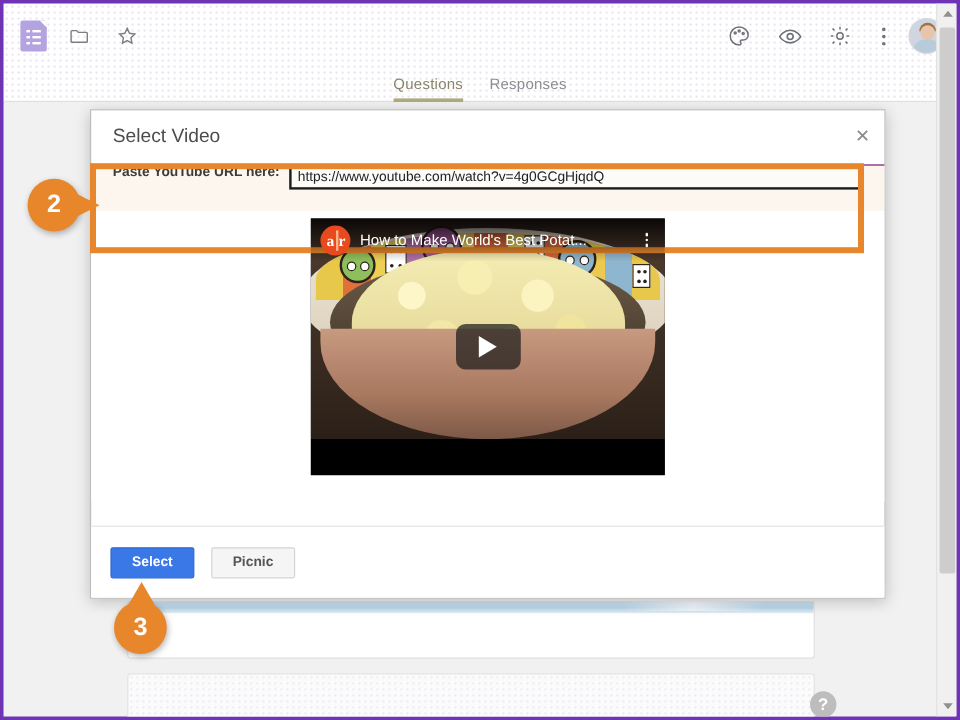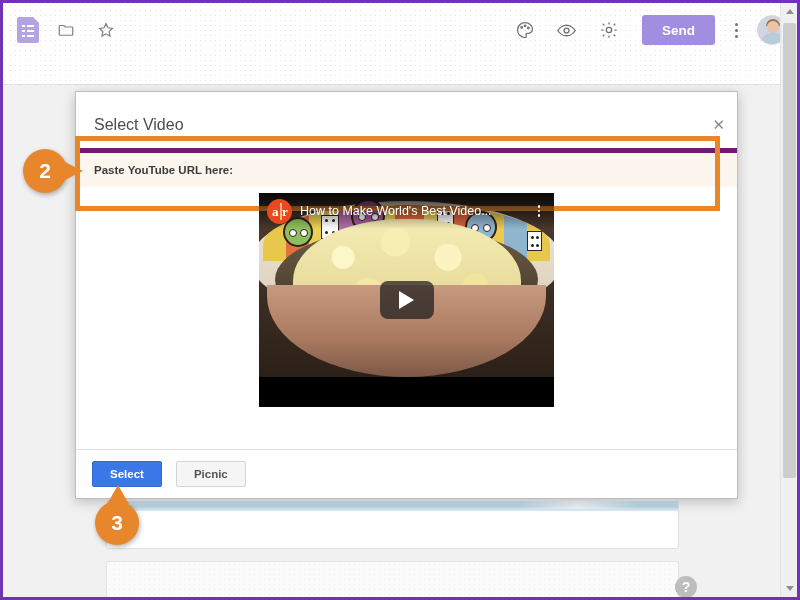--- a/index.html
+++ b/index.html
@@ -145,41 +145,41 @@
     position: absolute; left: 2px; top: 20px; width: 13px; height: 455px;
     background: #cdcdcd; border-radius: 2px; cursor: pointer;
   }
 
   
   .dialog {
     position: absolute; left: 72px; top: 88px; width: 663px; height: 408px;
     background: #ffffff; border: 1px solid #bdbdbd;
     box-shadow: 0 3px 12px rgba(0,0,0,.22);
   }
-  .dlg-head { position: relative; height: 45px; margin-top: 11px; }
+  .dlg-head { position: relative; height: 45px; }
   .dlg-title {
     position: absolute; left: 18px; top: 13px;
     font-size: 16px; color: #4d4d4d;
   }
   .dlg-close {
     position: absolute; right: 12px; top: 14px;
     font-size: 15px; color: #8a8a8a; cursor: pointer; line-height: 1;
   }
   .dlg-tabbar {
     position: relative; height: 39px; background: #fdf6ee;
     display: flex; align-items: flex-end; padding-left: 18px; gap: 28px;
   }
   .dtab {
     font-size: 12px; color: #5d5d5d; padding-bottom: 9px;
     border-bottom: 3px solid transparent; cursor: pointer;
   }
   .dtab.active { color: #202124; font-weight: bold; border-bottom-color: #4285f4; }
   .url-row {
-    height: 39px; background: #fdf6ee; display: flex; align-items: center;
-    padding: 0 18px; border-top: 5px solid #701a75;
+    height: 39px; background: #fdf6ee; display: flex; align-items: flex-start;
+    padding: 0 18px; border-top: 1px solid #701a75;
   }
   .url-label { font-size: 11.5px; font-weight: bold; color: #3c3c3c; white-space: nowrap; }
   .url-input {
     margin-left: 8px; flex: 1 1 auto; height: 20px;
     border: 2px solid #1c1c1c; background: #fdfbf7;
     font-family: inherit; font-size: 11.5px; color: #202124;
     padding: 0 5px; outline: none;
   }
   .dlg-body {
     position: relative; height: 242px; background: #ffffff;
@@ -270,21 +270,21 @@
     cursor: pointer;
   }
   .play-btn span {
     width: 0; height: 0; border-style: solid;
     border-width: 9px 0 9px 15px;
     border-color: transparent transparent transparent #ffffff;
   }
   .pl-bottom { position:absolute; left:0; bottom:0; width:295px; height:30px; background:#000000; }
 
   .dlg-foot {
-    position: absolute; left: 0; bottom: 0; right: 0; height: 49px;
+    position: absolute; left: 0; bottom: 0; right: 0; height: 60px;
     border-top: 1px solid #e3e3e3; display: flex; align-items: center;
     padding-left: 16px; gap: 14px; background: #ffffff;
   }
   .btn-primary {
     height: 26px; padding: 0 17px; background: #3b78e7; color: #ffffff;
     border: 1px solid #2f6ad1; border-radius: 2px;
     font-size: 11.5px; font-weight: bold; font-family: inherit; cursor: pointer;
   }
   .btn-secondary {
     height: 26px; padding: 0 17px; background: #f5f5f5; color: #555555;
@@ -353,34 +353,37 @@
           <circle cx="12" cy="12" r="2.8"></circle>
         </svg>
       </div>
       <div class="hdr-ico-r">
         <svg width="20" height="20" viewBox="0 0 24 24" fill="none" stroke="#6e7278" stroke-width="1.5">
           <circle cx="12" cy="12" r="3.2"></circle>
           <path d="M12 2.8v2.6M12 18.6v2.6M4.5 4.5l1.9 1.9M17.6 17.6l1.9 1.9M2.8 12h2.6M18.6 12h2.6M4.5 19.5l1.9-1.9M17.6 6.4l1.9-1.9"></path>
         </svg>
       </div>
 
-      <button class="send-btn">Send</button>
 
       <div class="kebab">
         <i></i>
           <i></i>
           <i></i>
       </div>
       <div class="avatar">
         <div class="body"></div>
           <div class="hair"></div>
           <div class="face"></div>
       </div>
     </div>
 
+    <div class="tabs-row">
+      <div class="ftab active">Questions</div>
+      <div class="ftab">Responses</div>
+    </div>
   </div>
 
   <div class="bg-area">
     <div class="bg-card-top">
       <div class="bg-img-strip" style="left:0; top:-1px; width:571px;"></div>
     </div>
     <div class="bg-card-bottom">
       
     </div>
     <div class="help-fab">?</div>
@@ -398,20 +401,21 @@
 
   <div class="dialog">
     <div class="dlg-head">
       <div class="dlg-title">Select Video</div>
       <div class="dlg-close">✕</div>
     </div>
 
 
     <div class="url-row">
       <div class="url-label">Paste YouTube URL here:</div>
+      <input class="url-input" type="text" value="https://www.youtube.com/watch?v=4g0GCgHjqdQ" style="">
     </div>
 
     <div class="dlg-body">
       <div class="player">
         <div class="pl-thumb">
           <div class="tb-bg"></div>
           <div class="tb-bowlrim"></div>
           <div class="tb-pattern">
               <div class="band"></div>
             </div>
@@ -449,21 +453,21 @@
           <div class="tb-salad"></div>
           <div class="tb-bowlbody"></div>
         </div>
         <div class="pl-bottom"></div>
         <div class="pl-topbar">
           <div class="pl-chan">
             <span class="a">a</span>
             <span class="bar"></span>
             <span class="r">r</span>
           </div>
-          <div class="pl-title">How to Make World's Best Video...</div>
+          <div class="pl-title">How to Make World's Best Potat...</div>
           <div class="pl-kebab">
               <i></i>
               <i></i>
               <i></i>
             </div>
         </div>
         <div class="play-btn">
             <span></span>
           </div>
       </div>

